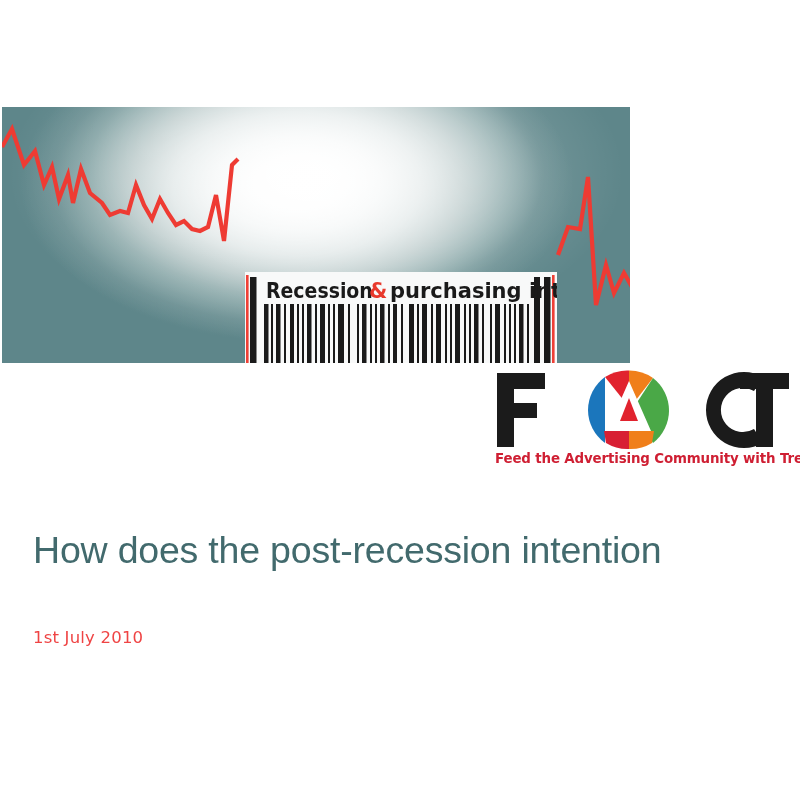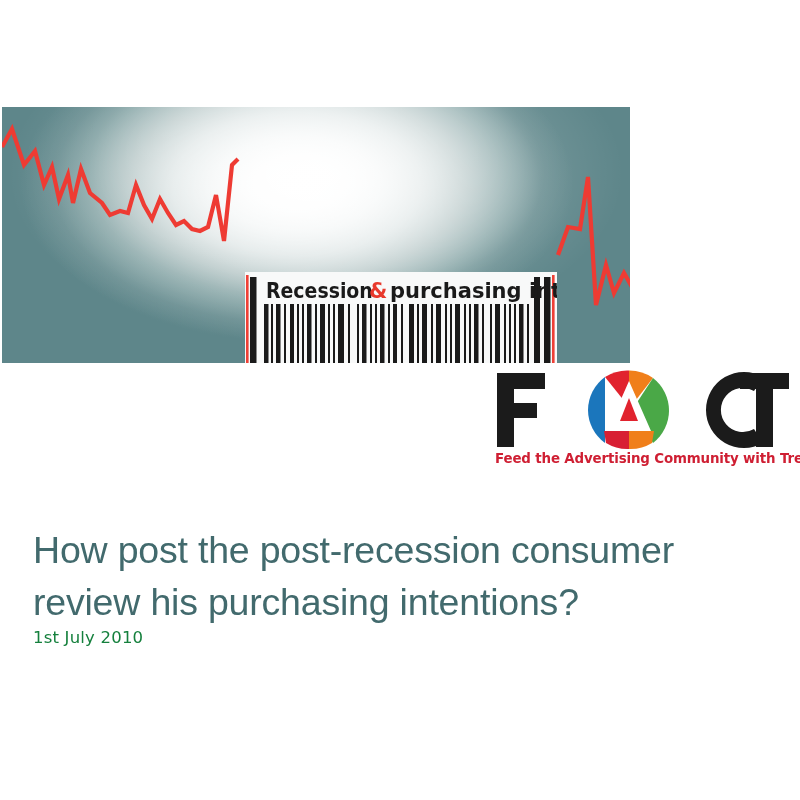--- a/index.html
+++ b/index.html
@@ -115,21 +115,21 @@
     color: #426a6d;
     letter-spacing: -0.2px;
   }
   #subdate {
     position: absolute;
     left: 33px;
     top: 628px;
     font-family: "DejaVu Sans", sans-serif;
     font-size: 16.5px;
     font-weight: 400;
-    color: #15803d;
+    color: #ef4444;
     letter-spacing: 0.2px;
   }
 </style>
 </head>
 <body>
 
 <div id="slide">
 
   <div id="hero">
     <div id="hero-shade"></div>
@@ -239,20 +239,19 @@
       <g fill="#1b1b1b">
         <rect x="247" y="4" width="49" height="16"></rect>
         <rect x="263" y="4" width="17" height="74"></rect>
       </g>
     </svg>
     <div id="logo-tagline">Feed the Advertising Community with Trends</div>
   </div>
 
   <div id="headline">
     <h1>
-      <span>How post the post-recession consumer</span><br>
-      <span>review his purchasing intentions?</span>
+      <span>How does the post-recession intention</span><br>
     </h1>
   </div>
 
   <div id="subdate">1st July 2010</div>
 
 </div>
 
 </body></html>

